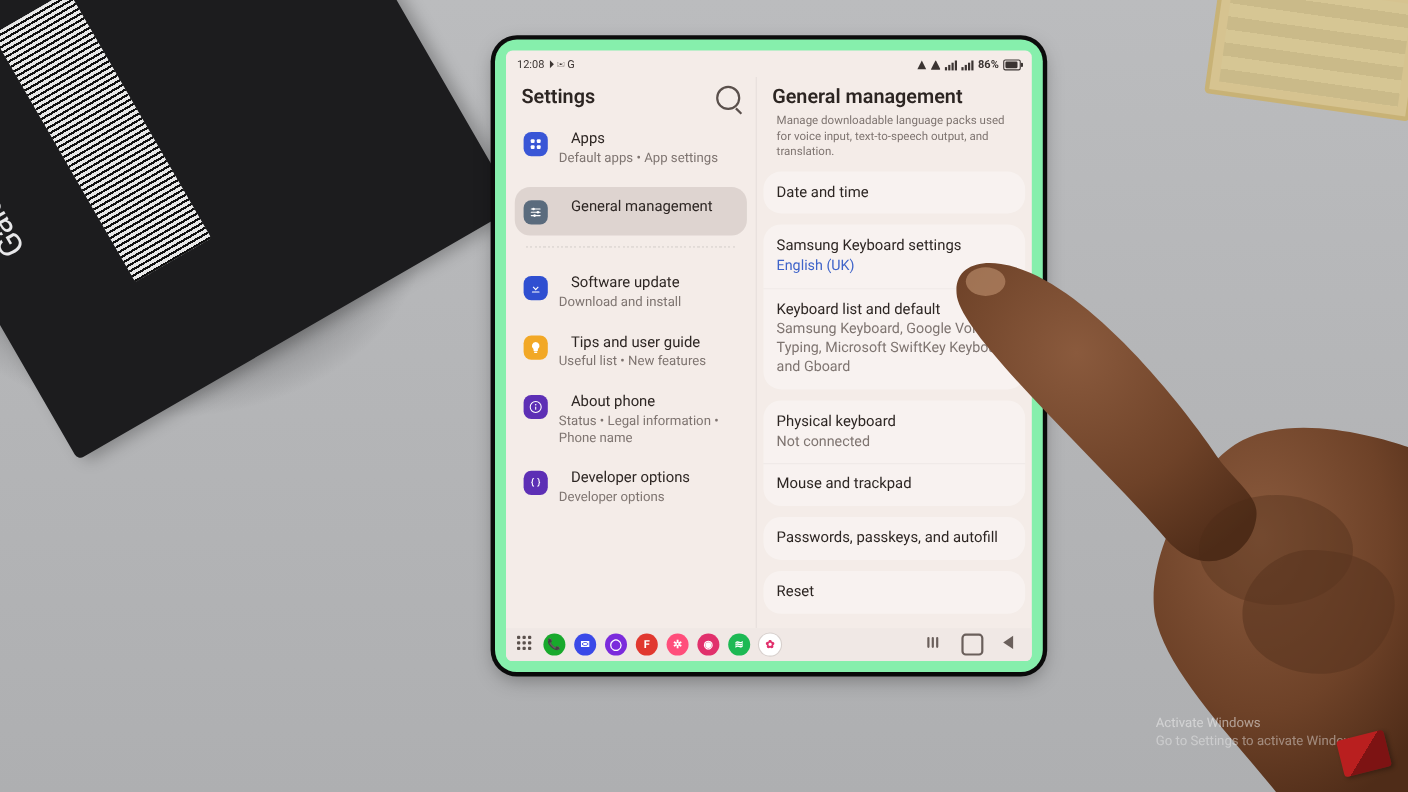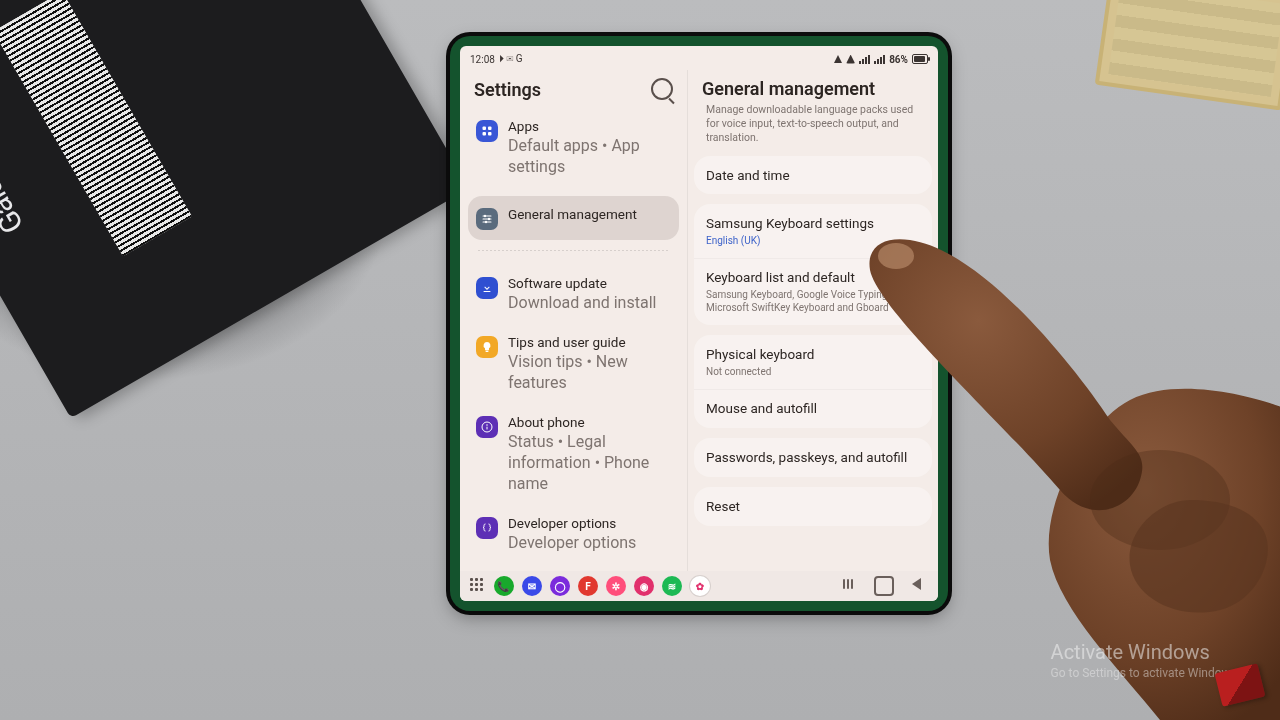--- a/index.html
+++ b/index.html
@@ -10,81 +10,81 @@
     linear-gradient(180deg,#bbbcbe 0%,#b3b4b6 60%,#aeafb1 100%);}
   
   .box-fold{position:absolute;left:-60px;top:-70px;width:460px;height:400px;background:#1c1c1e;transform:rotate(-30deg);border-radius:6px;box-shadow:6px 6px 14px rgba(0,0,0,.25);}
   .box-fold .logo{position:absolute;left:28px;top:210px;color:#e8e8ea;font-size:30px;font-weight:400;letter-spacing:-1px;transform:rotate(-90deg);transform-origin:left top;white-space:nowrap;}
   .box-fold .barcode{position:absolute;left:126px;top:26px;width:80px;height:260px;background:#e8e8e8;border-radius:2px;
     background-image:repeating-linear-gradient(0deg,#111 0 2px,#e8e8e8 2px 5px);}
   
   .wood{position:absolute;right:-10px;top:-20px;width:180px;height:110px;background:#d6c390;border:4px solid #c8b276;transform:rotate(8deg);border-radius:4px;}
   .wood .slats{position:absolute;inset:8px;background:repeating-linear-gradient(0deg,#caba89 0 12px,#d6c694 12px 24px);}
   
-  .device{position:absolute;left:450px;top:36px;width:498px;height:575px;background:#14532d;border-radius:20px;box-shadow:0 6px 18px rgba(0,0,0,.35),0 0 0 4px #0d0d0d;}
+  .device{position:absolute;left:450px;top:36px;width:498px;height:575px;background:#86efac;border-radius:20px;box-shadow:0 6px 18px rgba(0,0,0,.35),0 0 0 4px #0d0d0d;}
   .screen{position:absolute;inset:10px;background:#f4ece8;border-radius:6px;overflow:hidden;display:flex;flex-direction:column;}
   
   .statusbar{height:22px;display:flex;align-items:center;padding:2px 10px 0;font-size:10px;color:#3b3432;}
   .statusbar .left{display:flex;align-items:center;gap:4px;}
   .statusbar .right{margin-left:auto;display:flex;align-items:center;gap:4px;font-weight:bold;}
   .statusbar .ic{display:inline-block;width:9px;height:9px;background:#3b3432;border-radius:2px;}
   .statusbar .tri{width:0;height:0;border-left:4px solid transparent;border-right:4px solid transparent;border-bottom:8px solid #3b3432;}
   .statusbar .sig{display:inline-flex;align-items:flex-end;gap:1px;}
   .statusbar .sig span{display:inline-block;width:2px;background:#3b3432;}
   .statusbar .sig span:nth-child(1){height:3px}.statusbar .sig span:nth-child(2){height:5px}.statusbar .sig span:nth-child(3){height:7px}.statusbar .sig span:nth-child(4){height:9px}
   .statusbar .batt{display:inline-block;width:14px;height:8px;border:1px solid #3b3432;border-radius:2px;position:relative;}
   .statusbar .batt:after{content:"";position:absolute;right:-3px;top:2px;width:2px;height:4px;background:#3b3432;border-radius:1px;}
   .statusbar .batt:before{content:"";position:absolute;left:1px;top:1px;bottom:1px;width:80%;background:#3b3432;border-radius:1px;}
   
   .cols{flex:1;display:flex;min-height:0;}
   .leftpane{width:227px;border-right:1px solid rgba(0,0,0,.06);display:flex;flex-direction:column;}
   .rightpane{flex:1;display:flex;flex-direction:column;min-width:0;}
-  .panehdr{display:flex;align-items:center;padding:8px 14px 6px;gap:33px;}
+  .panehdr{display:flex;padding:8px 14px 6px;gap:33px;}
   .panehdr .title{font-size:18px;font-weight:600;color:#2c2522;}
   .panehdr .search{margin-left:auto;width:18px;height:18px;border:2px solid #5a504c;border-radius:50%;position:relative;}
   .panehdr .search:after{content:"";position:absolute;right:-4px;bottom:-4px;width:7px;height:2px;background:#5a504c;transform:rotate(45deg);}
   .listwrap{flex:1;overflow:hidden;padding:2px 8px 4px;}
   .item{display:flex;gap:10px;padding:10px 8px;border-radius:14px;align-items:flex-start;}
   .item.selected{background:rgba(120,105,100,.18);}
   .item .icn{flex:none;width:22px;height:22px;border-radius:7px;display:flex;align-items:center;justify-content:center;margin-top:2px;}
   .item .icn svg{width:12px;height:12px;fill:#fff;}
   .item .txt{flex:1;min-width:0;}
-  .item .lbl{font-size:13.5px;color:#2d2623;line-height:1.2;margin-bottom:2px;}
-  .item .sub{font-size:16px;color:#7e7470;line-height:1.3;}
+  .item .lbl{font-size:13.5px;color:#2d2623;line-height:1.2;margin-bottom:2px;margin-left:11px;}
+  .item .sub{font-size:12px;color:#7e7470;line-height:1.3;}
   .sep{height:0.5px;background:repeating-linear-gradient(90deg,rgba(0,0,0,.12)0 2px,transparent 2px 4px);margin:4px 10px;}
   .sep.wide{margin:10px 10px;}
   
   .rheader{padding:8px 14px 4px;}
   .rheader .title{font-size:18px;font-weight:600;color:#2c2522;}
   .rcontent{flex:1;overflow:hidden;padding:0 6px 6px;}
   .card{background:rgba(255,255,255,.35);border-radius:16px;margin-bottom:10px;}
   .row{padding:11px 12px 11px;}
   .row + .row{border-top:1px solid rgba(0,0,0,.03);padding-top:10px;}
   .row .rlbl{font-size:13.5px;color:#2d2623;line-height:1.25;}
-  .row .rsub{font-size:10px;color:#7e7470;line-height:1.3;margin-top:2px;}
+  .row .rsub{font-size:13px;color:#7e7470;line-height:1.3;margin-top:2px;}
   .row .rsub.link{color:#3e63c9;}
   .introsub{font-size:10.5px;color:#7e7470;line-height:1.35;padding:0 12px 10px;}
   
   .taskbar{height:30px;background:rgba(240,232,228,.9);display:flex;align-items:center;gap:8px;padding:0 10px;}
   .taskbar .appic{width:20px;height:20px;border-radius:50%;flex:none;display:flex;align-items:center;justify-content:center;font-size:10px;color:#fff;font-weight:700;}
   .taskbar .grid{width:16px;height:16px;display:grid;grid-template-columns:repeat(3,3px);grid-template-rows:repeat(3,3px);gap:2px;}
   .taskbar .grid span{background:#5a504c;border-radius:1px;}
   .taskbar .navgroup{margin-left:auto;display:flex;gap:18px;}
   .taskbar .navic{width:16px;height:16px;position:relative;}
   .nav-recent:before,.nav-recent:after{content:"";position:absolute;top:3px;width:2px;height:10px;background:#6a5f5b;border-radius:1px;}
   .nav-recent:before{left:3px}.nav-recent:after{right:3px}
   .nav-recent .mid{position:absolute;left:7px;top:3px;width:2px;height:10px;background:#6a5f5b;border-radius:1px;}
   .nav-home{border:2px solid #6a5f5b;border-radius:4px;width:12px;height:12px;}
   .nav-back{width:0;height:0;border-top:6px solid transparent;border-bottom:6px solid transparent;border-right:9px solid #6a5f5b;margin-top:2px;}
   
   .finger{position:absolute;left:860px;top:200px;width:430px;height:520px;pointer-events:none;}
   .finger svg{width:100%;height:100%;}
   
   .watermark{position:absolute;right:40px;bottom:40px;color:rgba(255,255,255,.55);text-align:left;}
-  .watermark .l1{font-size:20px;color:rgba(240,240,240,.55);}
+  .watermark .l1{font-size:12px;color:rgba(240,240,240,.55);}
   .watermark .l2{font-size:12px;color:rgba(240,240,240,.45);margin-top:2px;}
   .redcorner{position:absolute;right:18px;bottom:18px;width:44px;height:34px;background:linear-gradient(135deg,#b91f1f 50%,#7d1313 50%);transform:rotate(-14deg);border-radius:3px;box-shadow:2px 2px 4px rgba(0,0,0,.3);}
 </style>
 </head>
 <body>
 
 <div class="bg-gradient"></div>
 
 <div class="box-fold">
   <div class="logo">Galaxy Z Fold6</div>
@@ -177,21 +177,21 @@
             </div>
             <div class="item">
               <div class="icn" style="background:#f2a826">
                 <svg viewBox="0 0 24 24">
                   <path d="M12 2a7 7 0 0 0-4 12.7V17a2 2 0 0 0 2 2h4a2 2 0 0 0 2-2v-2.3A7 7 0 0 0 12 2z"></path>
                   <rect x="9" y="20" width="6" height="2" rx="1"></rect>
                 </svg>
               </div>
               <div class="txt">
                 <div class="lbl">Tips and user guide</div>
-                <div class="sub">Vision tips • New features</div>
+                <div class="sub">Useful list • New features</div>
               </div>
             </div>
             <div class="item">
               <div class="icn" style="background:#5d2fb5">
                 <svg viewBox="0 0 24 24">
                   <circle cx="12" cy="12" r="10" fill="none" stroke="#fff" stroke-width="2"></circle>
                   <circle cx="12" cy="8" r="1.5"></circle>
                   <rect x="11" y="11" width="2" height="6" rx="1"></rect>
                 </svg>
               </div>
@@ -235,21 +235,21 @@
                 <div class="rlbl">Keyboard list and default</div>
                 <div class="rsub">Samsung Keyboard, Google Voice Typing, Microsoft SwiftKey Keyboard and Gboard</div>
               </div>
             </div>
             <div class="card">
               <div class="row">
                 <div class="rlbl">Physical keyboard</div>
                 <div class="rsub">Not connected</div>
               </div>
               <div class="row">
-                <div class="rlbl">Mouse and autofill</div>
+                <div class="rlbl">Mouse and trackpad</div>
               </div>
             </div>
             <div class="card">
               <div class="row">
                 <div class="rlbl">Passwords, passkeys, and autofill</div>
               </div>
             </div>
             <div class="card">
               <div class="row">
                 <div class="rlbl">Reset</div>

